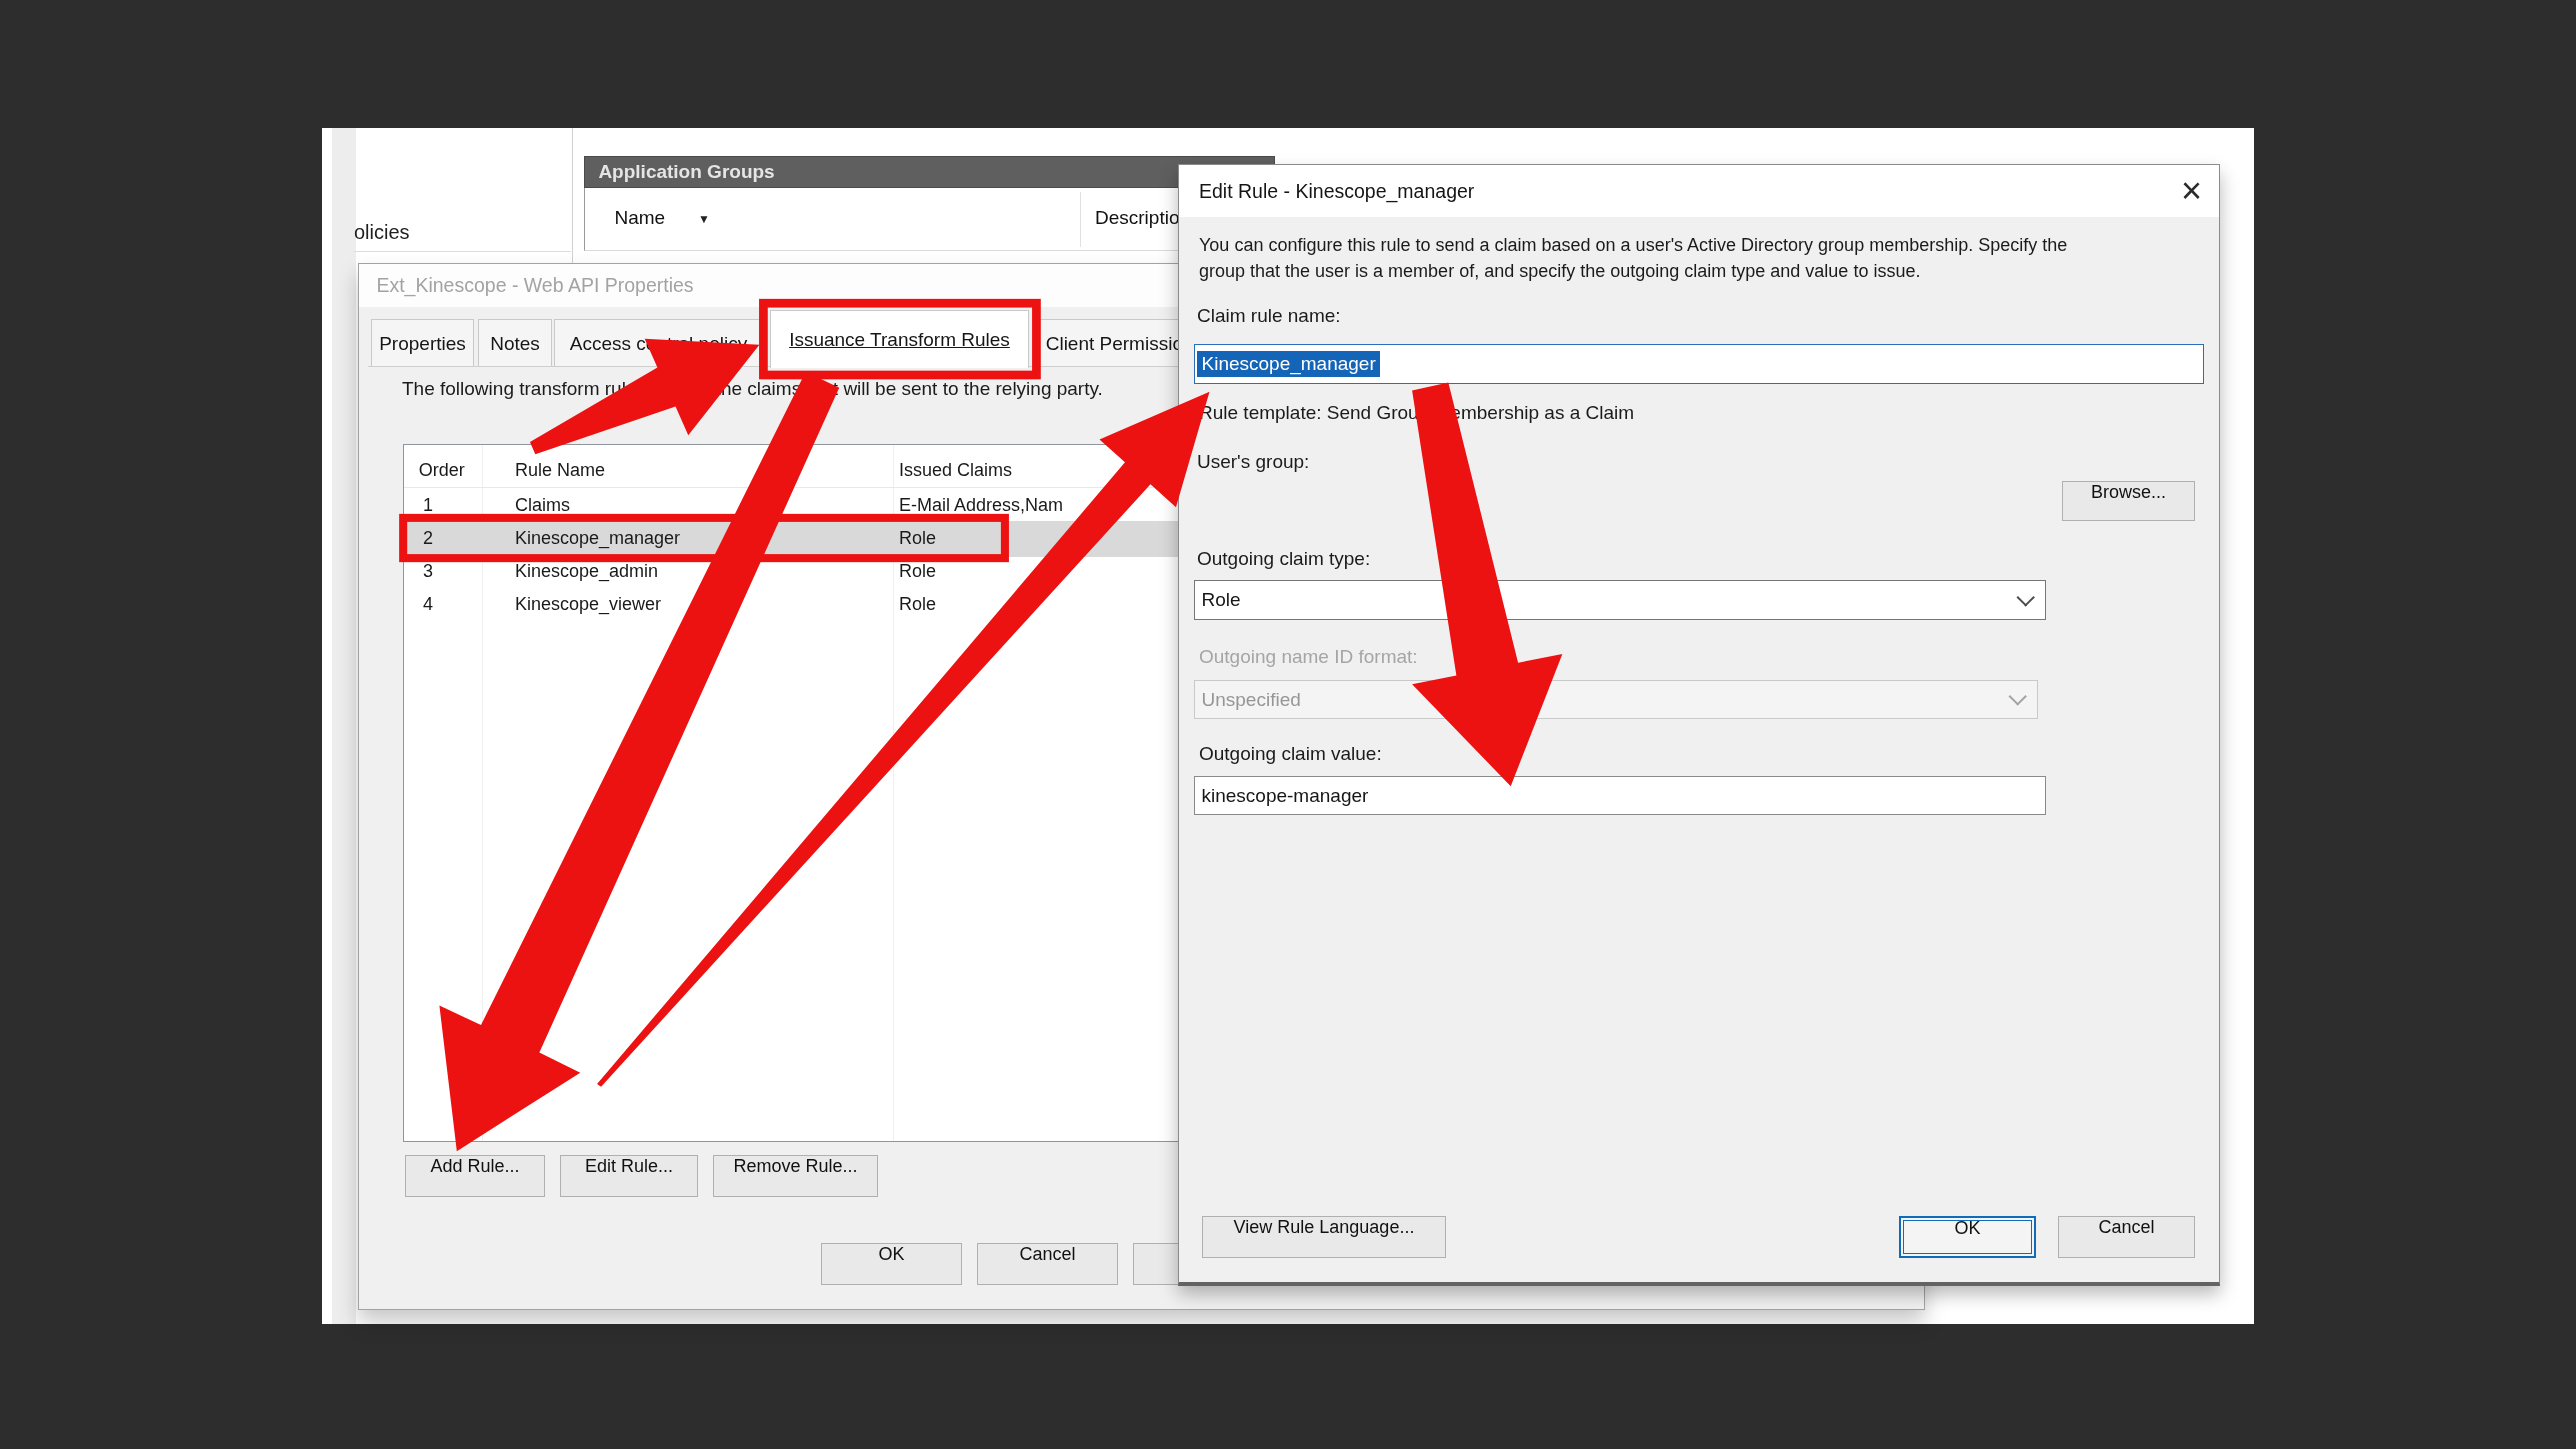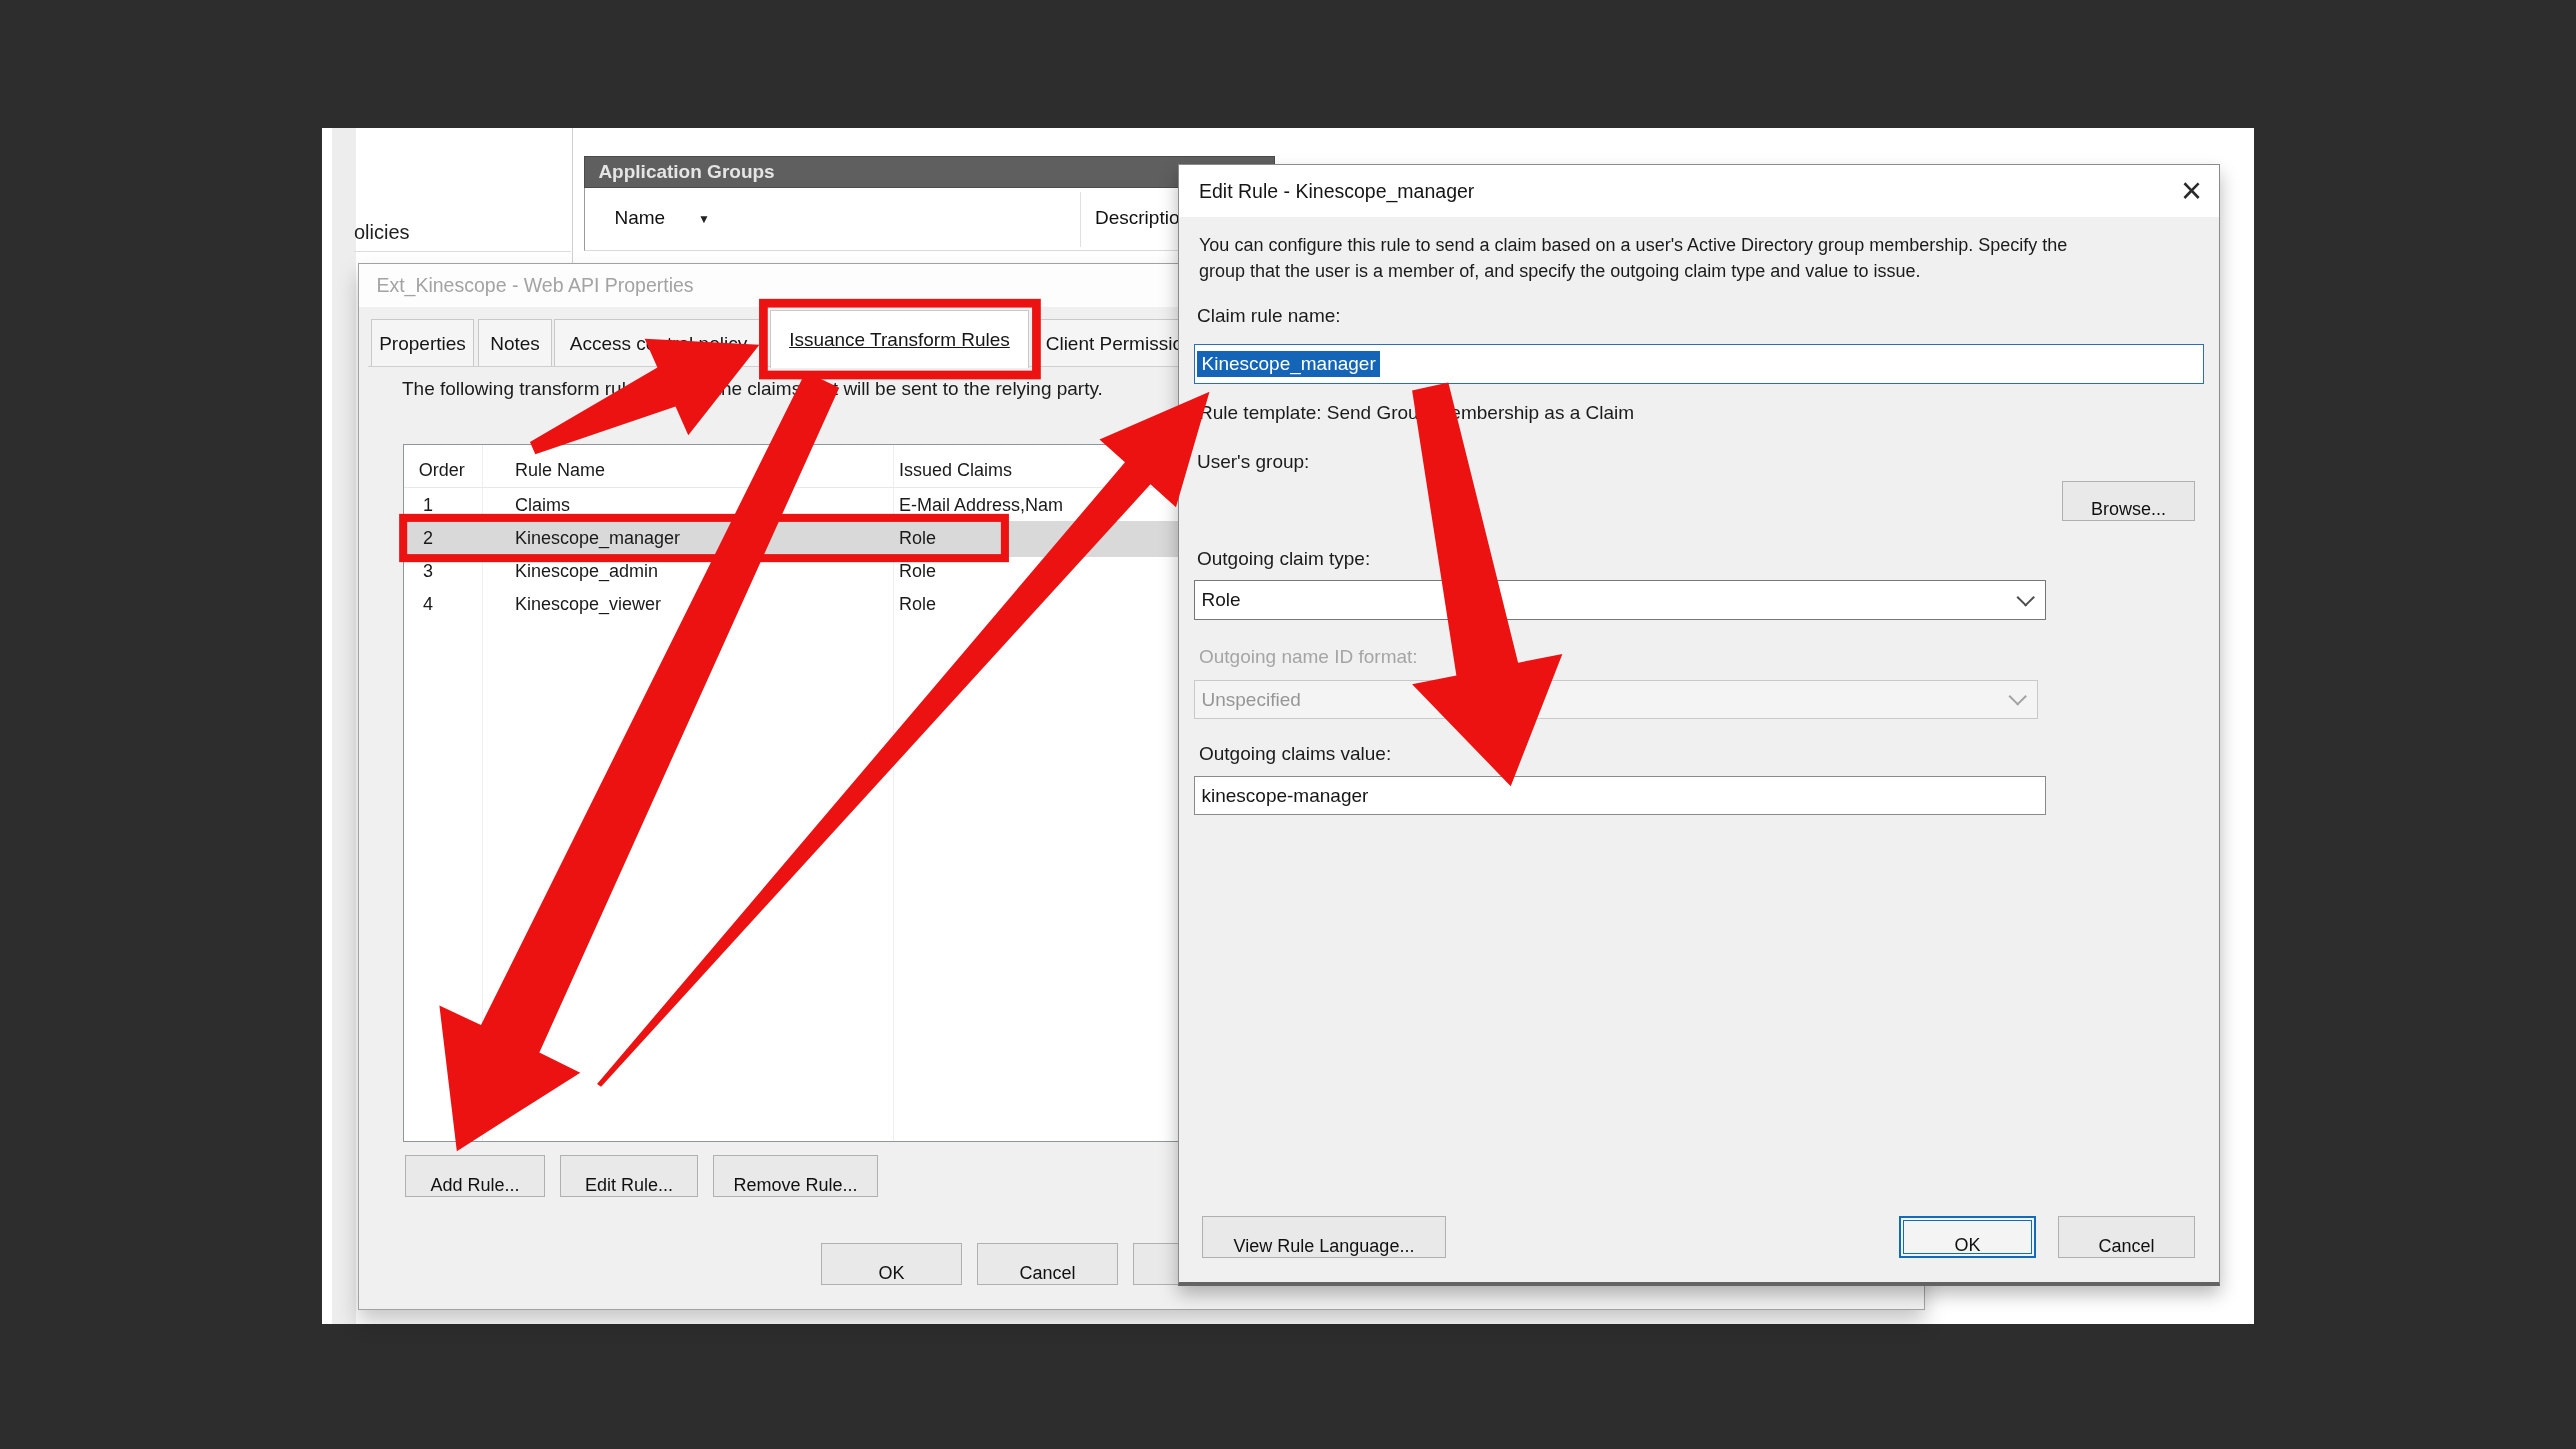--- a/index.html
+++ b/index.html
@@ -1,20 +1,20 @@
 <!DOCTYPE html>
 <html style="font-size:10.7px"><head>
 <meta charset="utf-8">
 <style>
   html,body{margin:0;padding:0;background:#2d2d2d;}
   #stage{position:relative;width:2576px;height:1449px;overflow:hidden;
          font-family:"Liberation Sans",sans-serif;-webkit-font-smoothing:antialiased;}
   .abs{position:absolute;box-sizing:border-box;}
   .lbl{font-size:19px;color:#1b1b1b;white-space:nowrap;}
-  .btn{background:#e9e9e9;border:1.3px solid #b0b0b0;display:flex;align-items:flex-end;
+  .btn{background:#e9e9e9;border:1.3px solid #b0b0b0;display:flex;align-items:flex-start;
        justify-content:center;font-size:18px;color:#111;white-space:nowrap;}
   .field{background:#fff;border:1.3px solid #8a8a8a;display:flex;align-items:center;
          padding:0 6.7px;font-size:19px;color:#161616;white-space:nowrap;overflow:hidden;}
   .combo{background:#fff;border:1.3px solid #767676;display:flex;align-items:center;
          padding:0 6.7px;font-size:19px;color:#161616;justify-content:space-between;overflow:hidden;}
   .combo.disabled{background:#f4f4f4;border-color:#c9c9c9;color:#969696;}
   .chev{width:11.4px;height:11.4px;border-right:2px solid #4d4d4d;border-bottom:2px solid #4d4d4d;
         transform:rotate(45deg);margin:-5.4px 5.4px 0 0;flex:0 0 auto;}
   .chev.gray{border-color:#a3a3a3;}
   .tab{background:#f5f5f5;border:1.3px solid #c9c9c9;border-bottom:none;display:flex;
@@ -157,21 +157,21 @@
       <span>Role</span>
       <span class="chev"></span>
     </div>
 
     <span class="abs lbl" style="left:20px;top:481px;color:#a5a5a5;">Outgoing name ID format:</span>
     <div class="abs combo disabled" style="left:14.8px;top:515px;width:844px;height:39px;">
       <span>Unspecified</span>
       <span class="chev gray"></span>
     </div>
 
-    <span class="abs lbl" style="left:20px;top:578px;">Outgoing claims value:</span>
+    <span class="abs lbl" style="left:20px;top:578px;">Outgoing claim value:</span>
     <div class="abs field" style="left:14.8px;top:611px;width:852px;height:39px;">
       <span>kinescope-manager</span>
     </div>
 
     <div class="abs btn" style="left:23px;top:1051px;width:244px;height:42px;">
       <span>View Rule Language...</span>
       </div>
     <div class="abs btn btn-default" style="left:720px;top:1051px;width:137px;height:42px;">
       <span>OK</span>
       </div>

